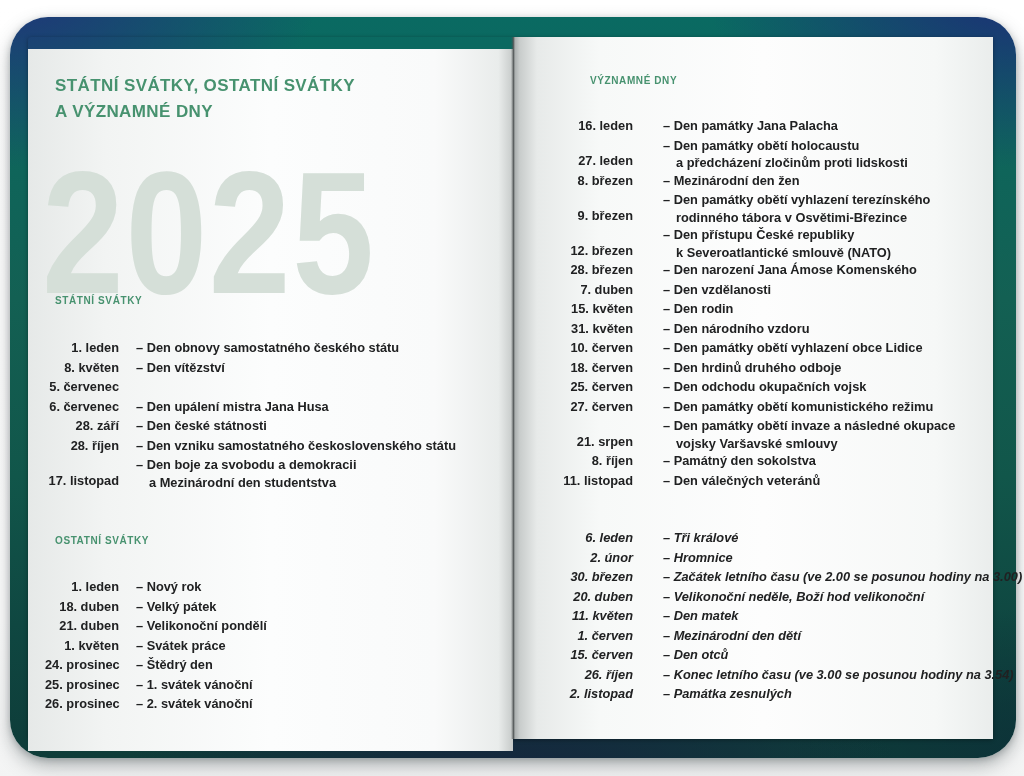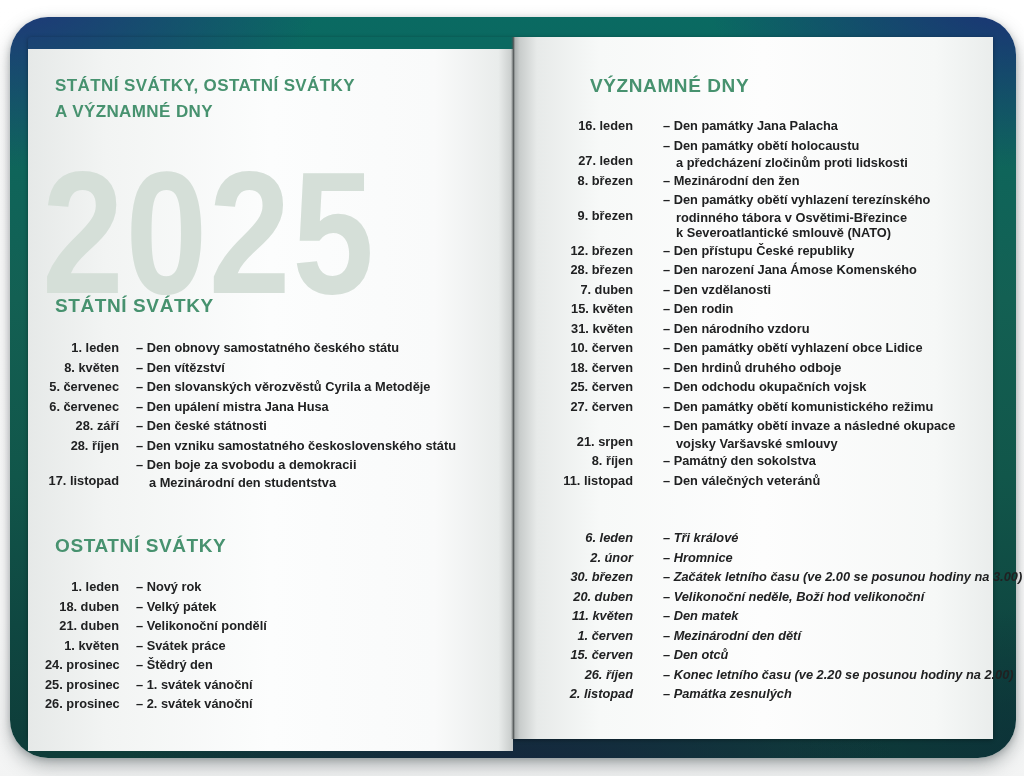--- a/index.html
+++ b/index.html
@@ -49,21 +49,21 @@
     color:#47926F;
   }
   .lp-year{
     position:absolute;left:14px;top:96px;
     font-size:175px;line-height:1;font-weight:700;letter-spacing:2px;
     color:#d5dfd8;
     transform:scaleX(.84);transform-origin:left top;
     white-space:nowrap;
   }
   .sec-h{
-    position:absolute;font-size:19px;font-weight:700;letter-spacing:.6px;
+    position:absolute;font-size:10px;font-weight:700;letter-spacing:.6px;
     color:#47926F;white-space:nowrap;text-align:center;
   }
   .lp-sec1-h{left:27px;top:246px;}
   .lp-sec2-h{left:27px;top:486px;}
   .rp-h{left:77px;top:38px;}
   .hlist{position:absolute;color:#202122;font-size:12.8px;}
   .lp-list1{left:17px;top:289px;}
   .lp-list2{left:17px;top:528px;}
   .rp-list1{left:30px;top:79px;}
   .rp-list2{left:30px;top:491px;font-style:italic;}
@@ -105,23 +105,20 @@
 
           <div class="row">
             <div class="date">8. květen</div>
             <div class="desc">
               <div class="line">– Den vítězství</div>
             </div>
           </div>
 
           <div class="row">
             <div class="date">5. červenec</div>
-            <div class="desc">
-              <div class="line">– Den slovanských věrozvěstů Cyrila a Metoděje</div>
-            </div>
           </div>
 
           <div class="row">
             <div class="date">6. červenec</div>
             <div class="desc">
               <div class="line">– Den upálení mistra Jana Husa</div>
             </div>
           </div>
 
           <div class="row">
@@ -232,22 +229,22 @@
             <div class="date">9. březen</div>
             <div class="desc">
               <div class="line">– Den památky obětí vyhlazení terezínského</div>
               <div class="line cont">rodinného tábora v Osvětimi-Březince</div>
             </div>
           </div>
 
           <div class="row">
             <div class="date">12. březen</div>
             <div class="desc">
+              <div class="line">– Den přístupu České republiky</div>
               <div class="line cont">k Severoatlantické smlouvě (NATO)</div>
-              <div class="line">– Den přístupu České republiky</div>
             </div>
           </div>
 
           <div class="row">
             <div class="date">28. březen</div>
             <div class="desc">
               <div class="line">– Den narození Jana Ámose Komenského</div>
             </div>
           </div>
 
@@ -371,21 +368,21 @@
           <div class="row">
             <div class="date">15. červen</div>
             <div class="desc">
               <div class="line">– Den otců</div>
             </div>
           </div>
 
           <div class="row">
             <div class="date">26. říjen</div>
             <div class="desc">
-              <div class="line">– Konec letního času (ve 2.20 se posunou hodiny na 2.00)</div>
+              <div class="line">– Konec letního času (ve 3.00 se posunou hodiny na 3.54)</div>
             </div>
           </div>
 
           <div class="row">
             <div class="date">2. listopad</div>
             <div class="desc">
               <div class="line">– Památka zesnulých</div>
             </div>
           </div>
         </div>

